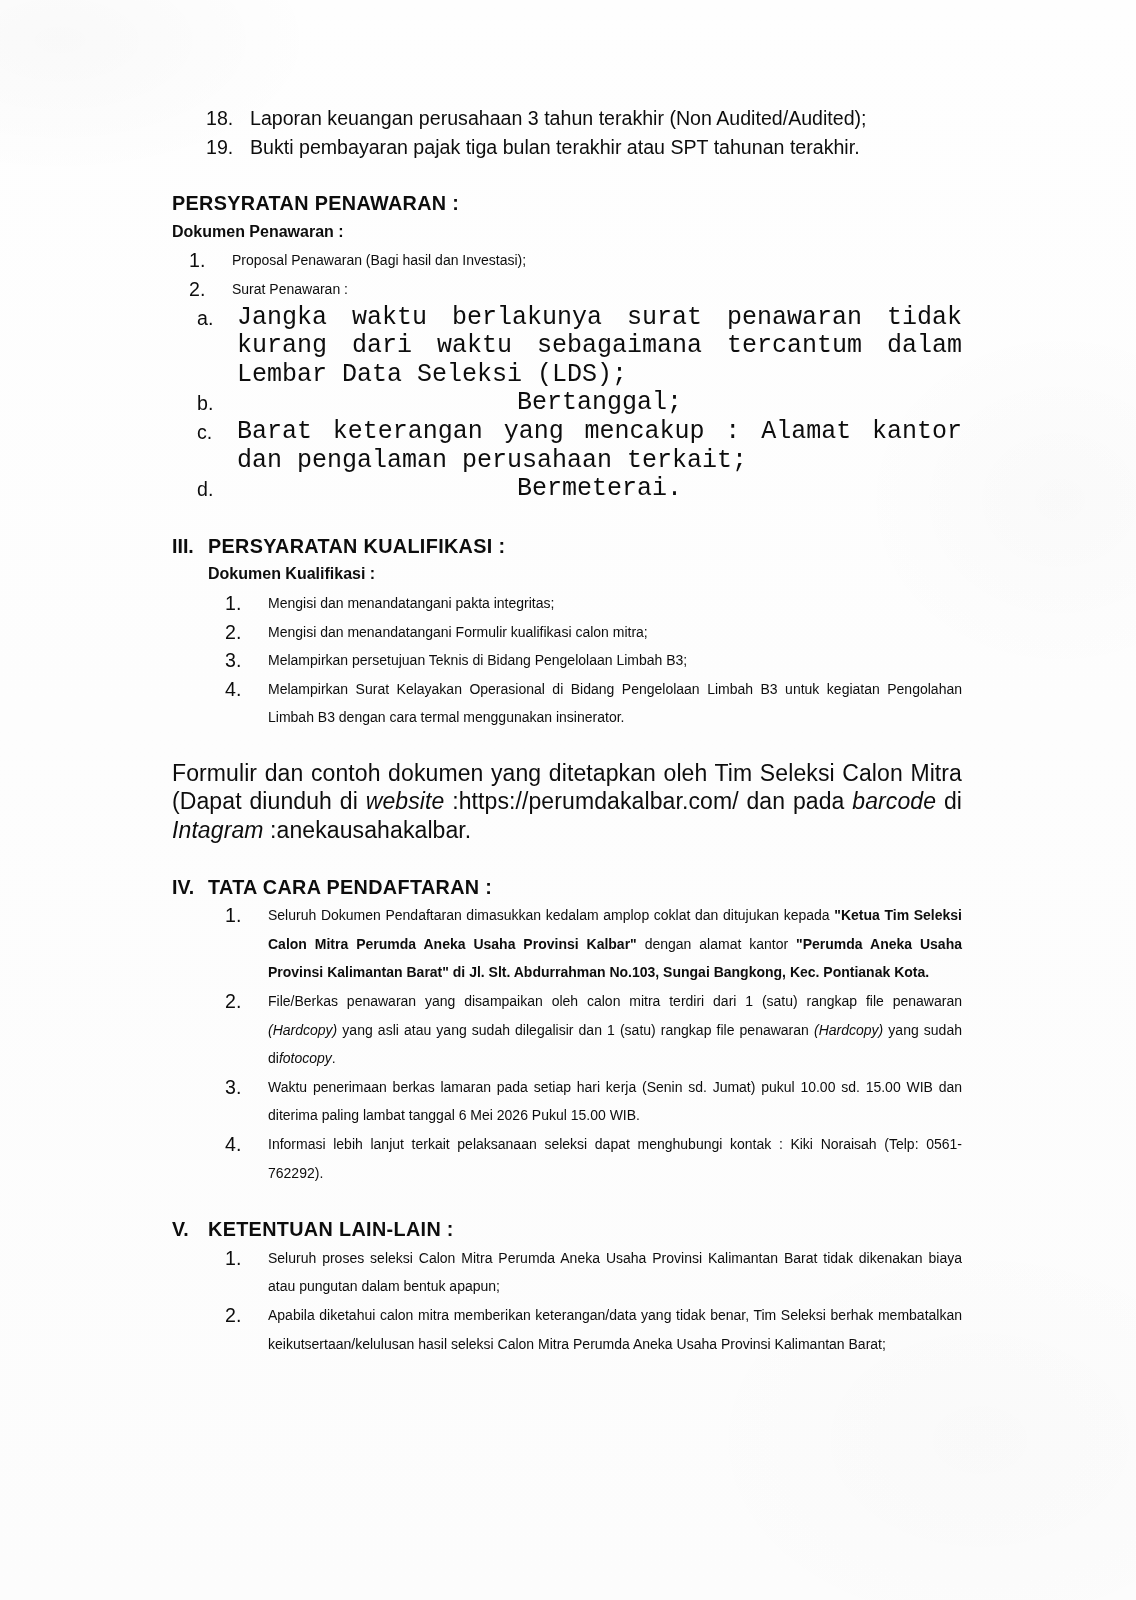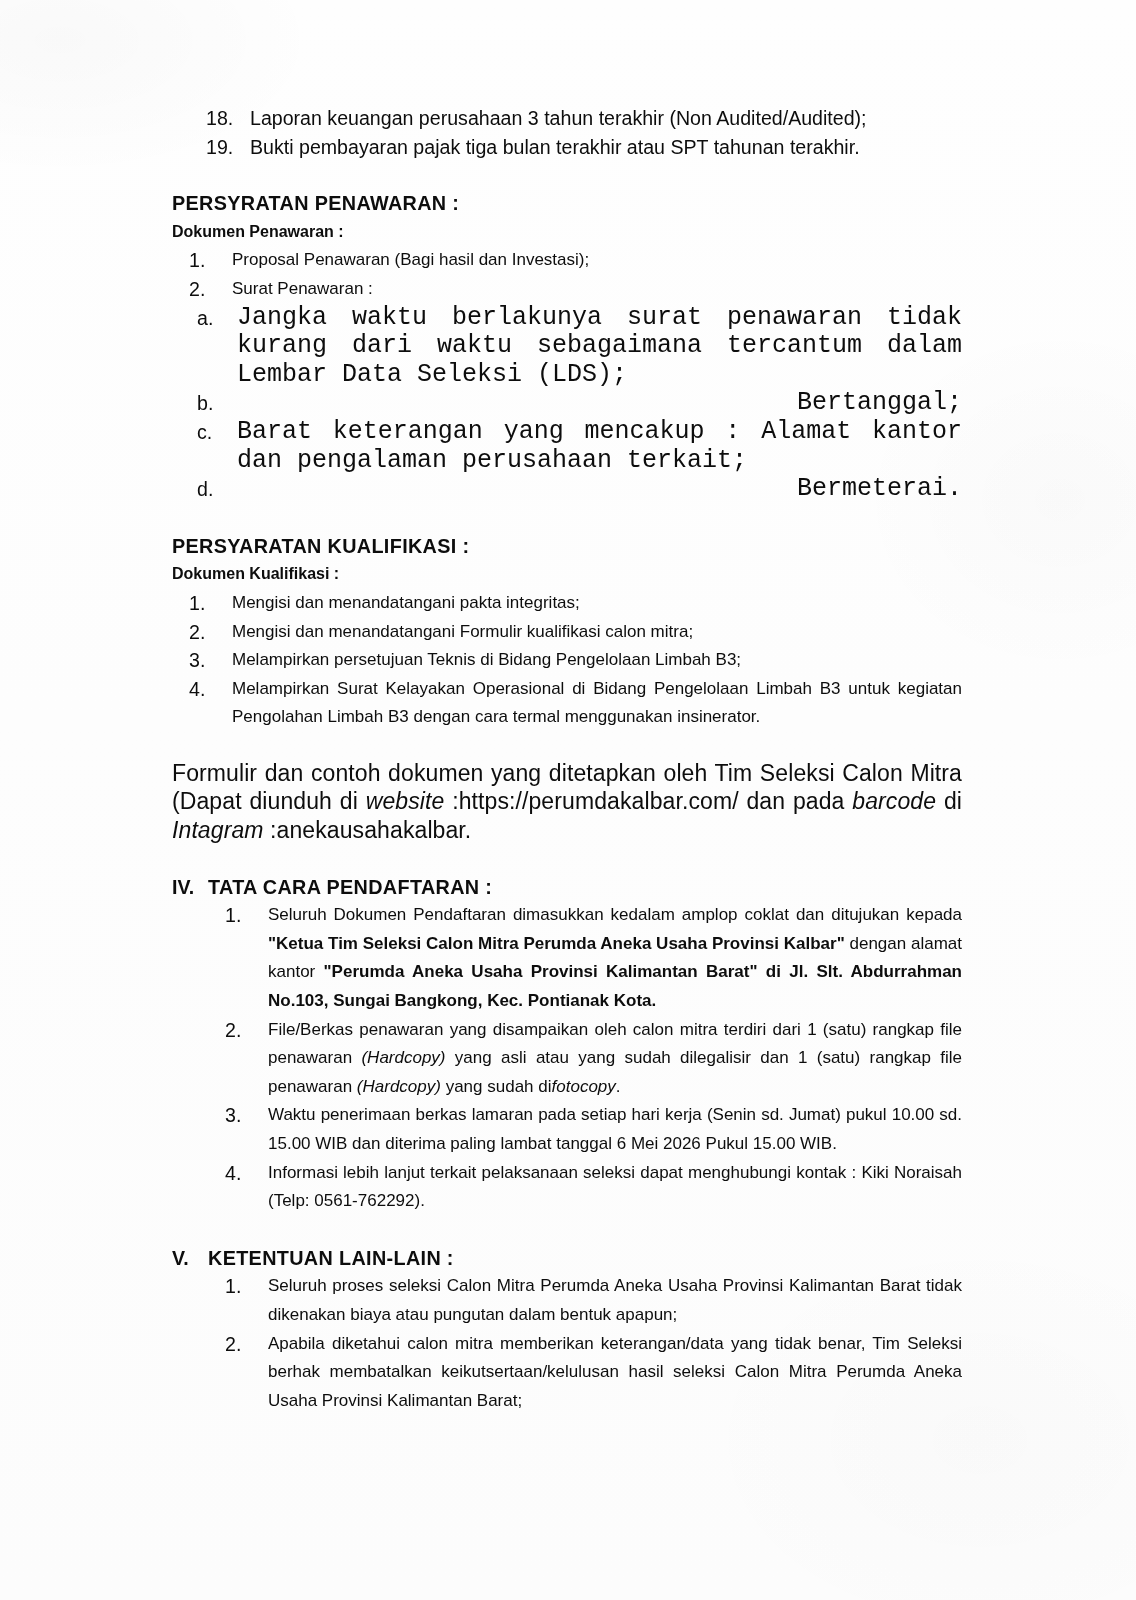--- a/index.html
+++ b/index.html
@@ -92,21 +92,21 @@
     margin-left: 17px;
   }
   .item > .mk {
     width: 43px;
     flex: 0 0 43px;
     font-size: 19.6px;
     line-height: 28.6px;
   }
   .item > .bd {
     flex: 1;
-    font-size: 17px;
+    font-size: 14px;
     line-height: 28.6px;
     text-align: justify;
     text-justify: inter-word;
   }
   .item > .bd.noj { text-align: left; }
 
   
   .subitem {
     display: flex;
     margin-left: 25px;
@@ -118,21 +118,21 @@
     line-height: 28.6px;
   }
   .subitem > .bd {
     flex: 1;
     font-size: 25px;
     line-height: 28.6px;
     text-align: justify;
     text-justify: inter-word;
     font-family: Liberation Mono, monospace;
   }
-  .subitem > .bd.noj { text-align: right; }
+  .subitem > .bd.noj { text-align: center; }
 
   
   .para {
     margin-top: 27px;
     text-align: justify;
     text-justify: inter-word;
   }
 
   b, strong { font-weight: bold; }
   i, em { font-style: italic; }
@@ -181,20 +181,21 @@
           <span class="bd">Barat keterangan yang mencakup : Alamat kantor dan pengalaman perusahaan terkait;</span>
         </div>
         <div class="subitem">
           <span class="mk">d.</span>
           <span class="bd noj">Bermeterai.</span>
         </div>
       </div>
     </div>
 
     <div class="section">
+      <span class="rn">III.</span>
       <div class="sbody">
         <div class="section-title">PERSYARATAN KUALIFIKASI :</div>
         <div class="section-sub">Dokumen Kualifikasi :</div>
 
         <div class="item">
           <span class="mk">1.</span>
           <span class="bd noj">Mengisi dan menandatangani pakta integritas;</span>
         </div>
         <div class="item">
           <span class="mk">2.</span>

